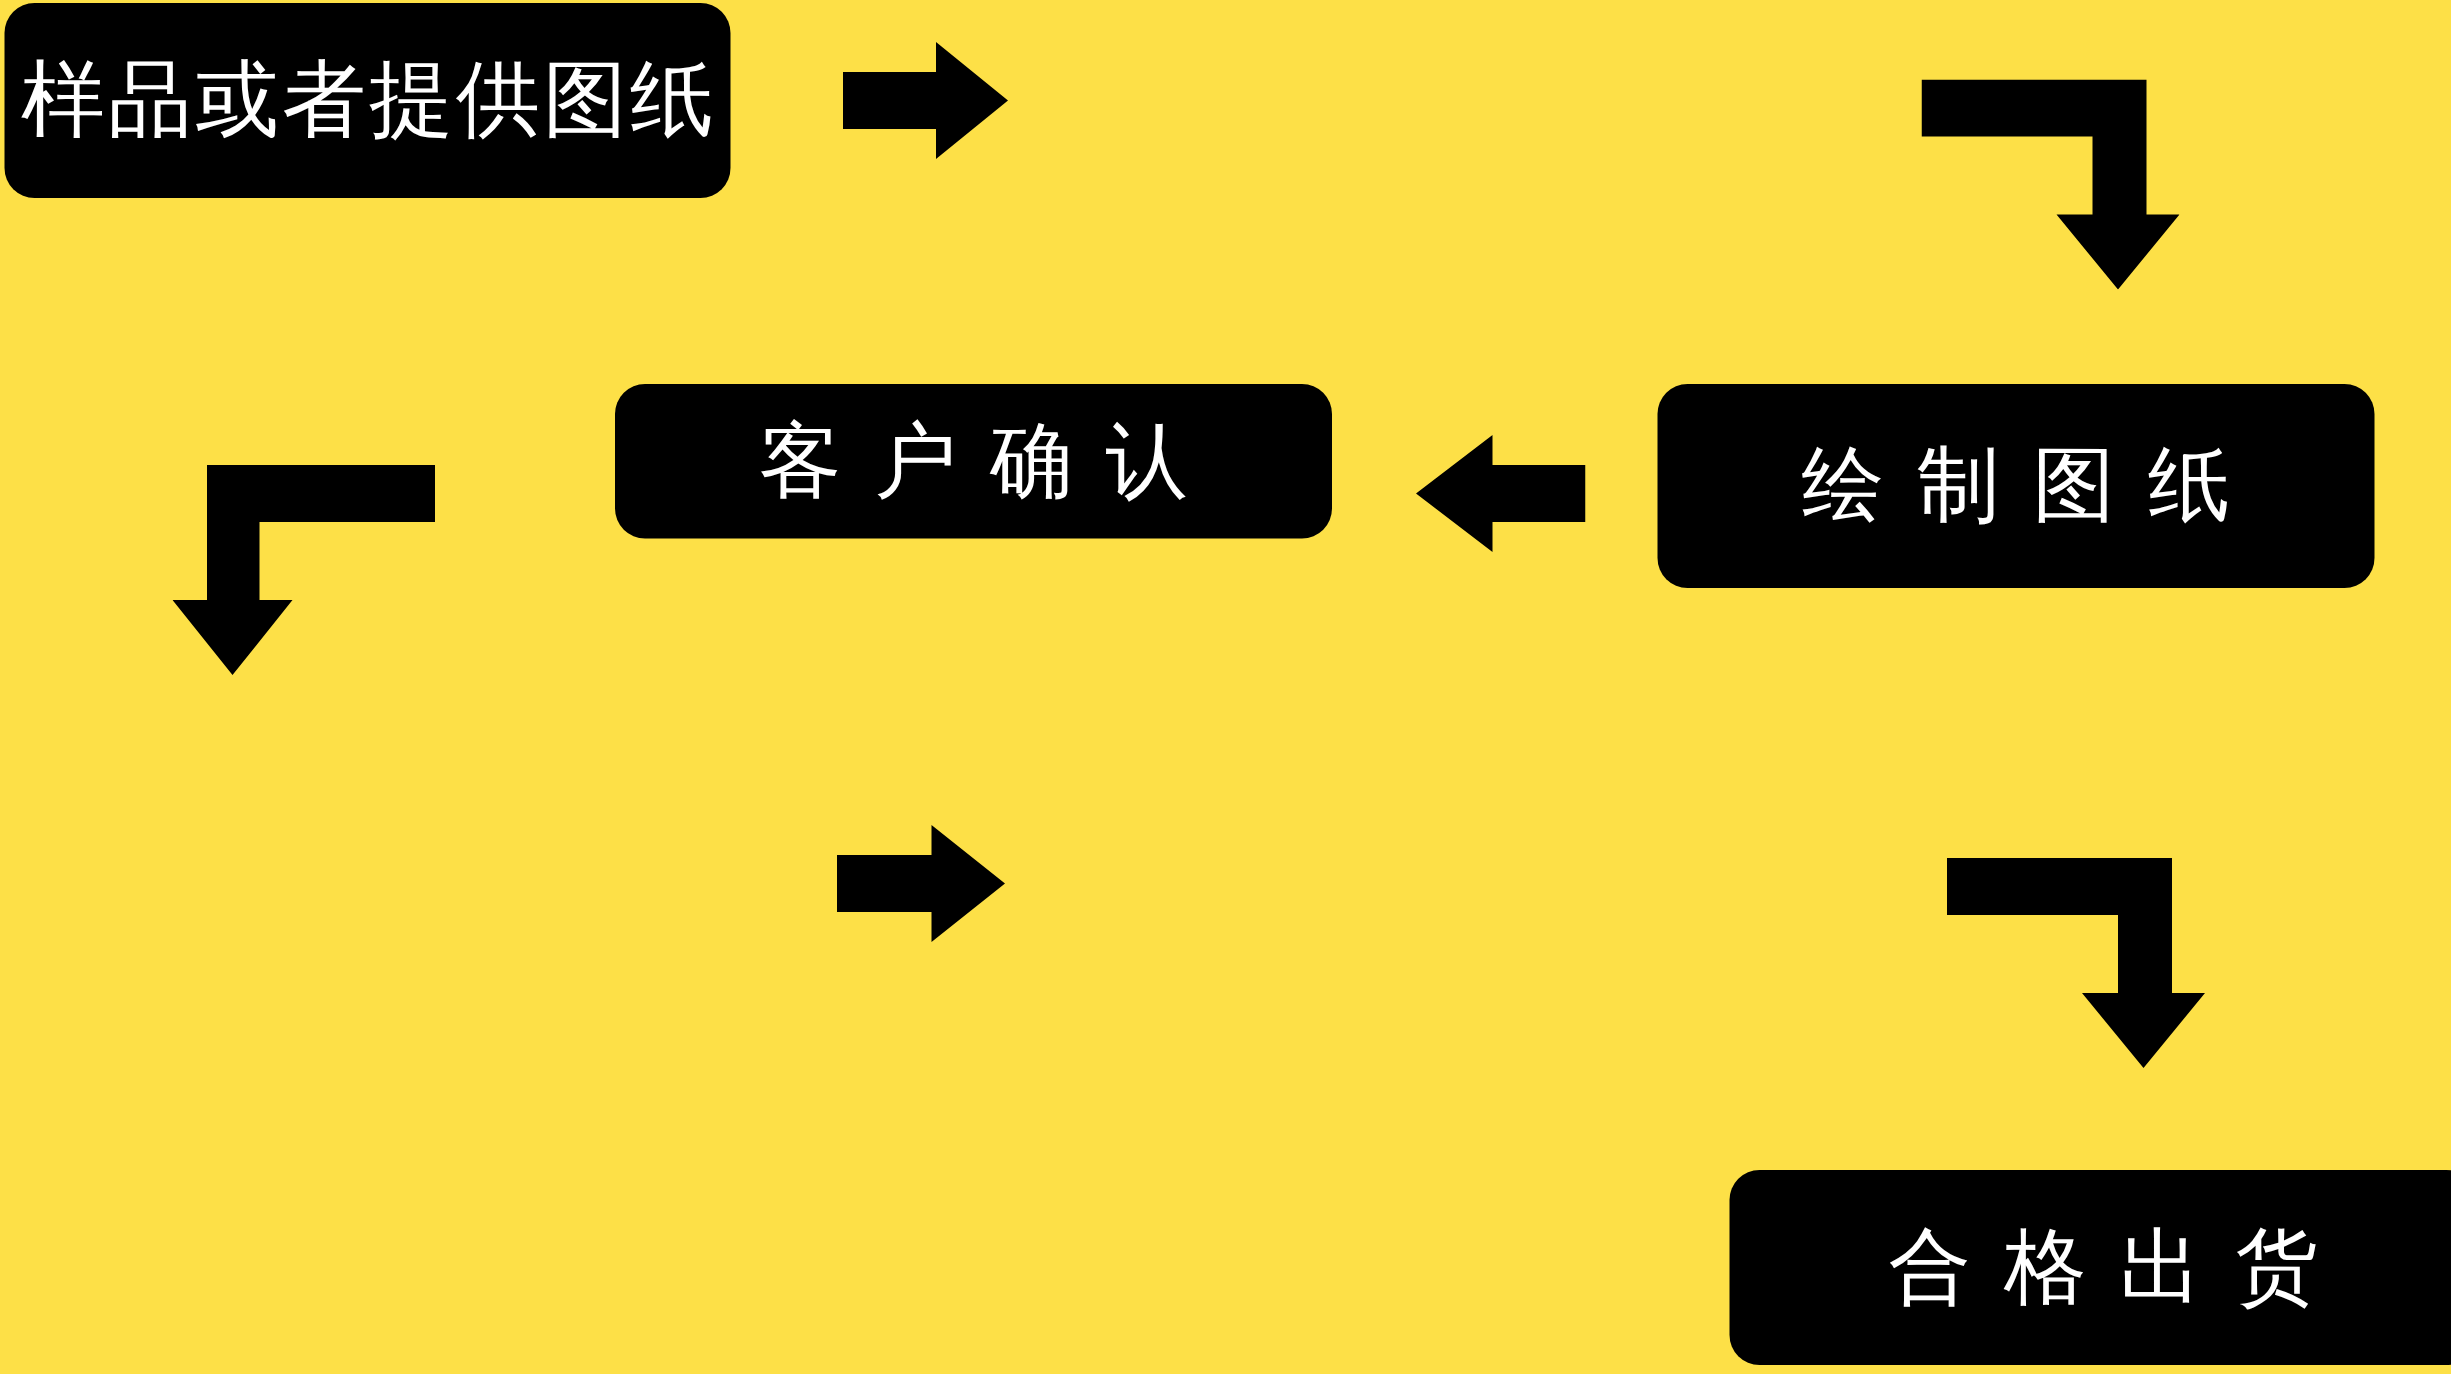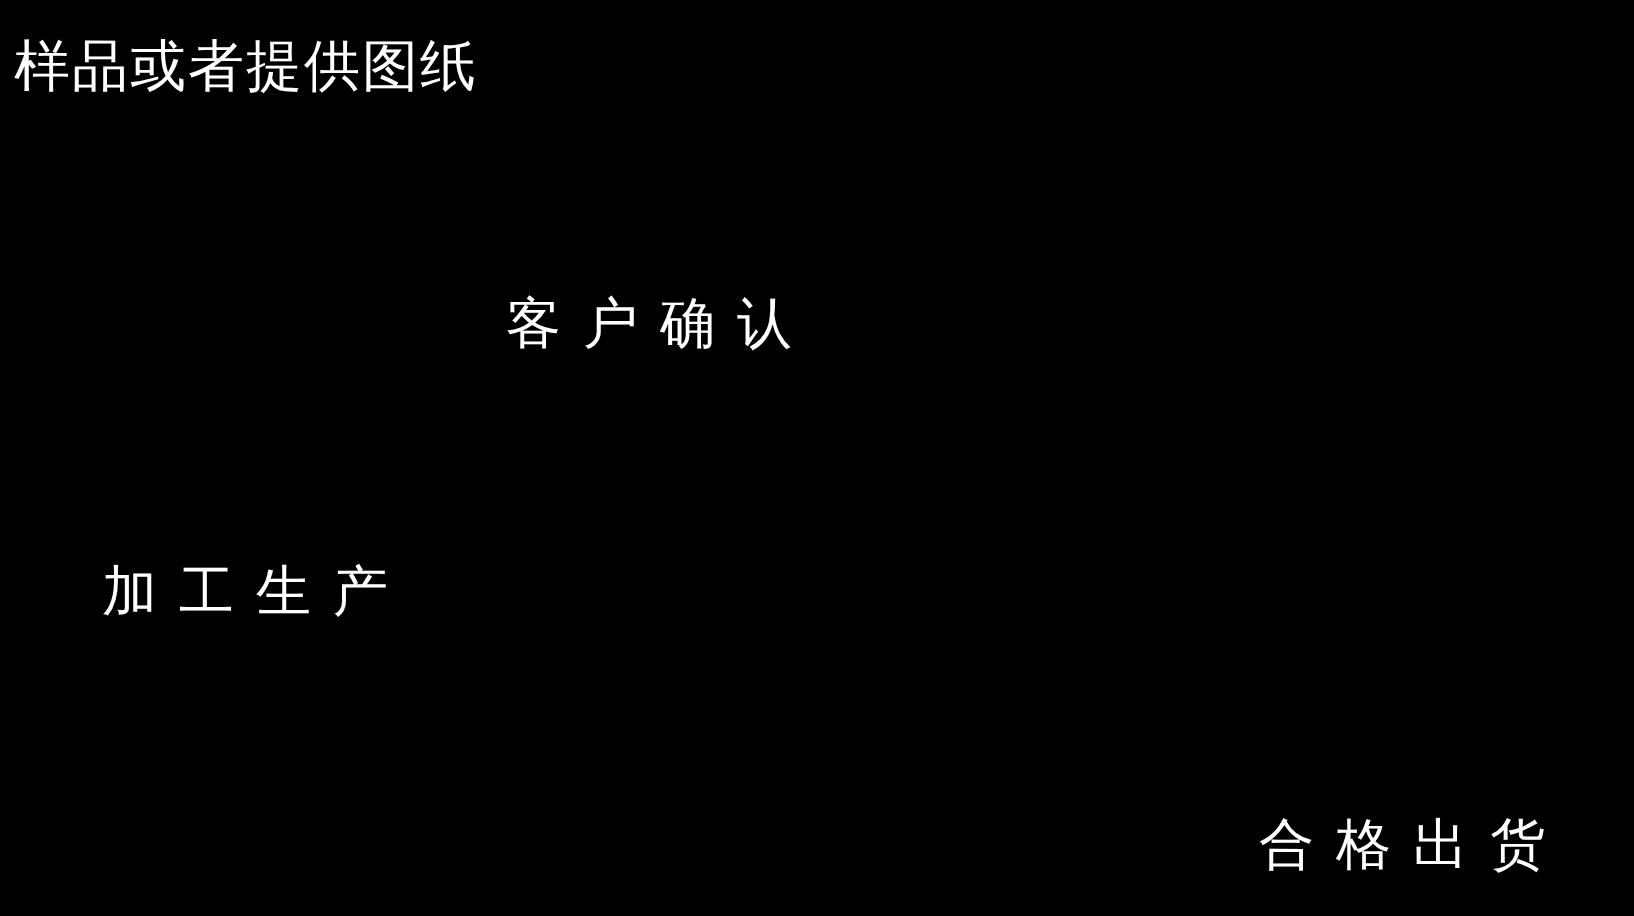--- a/index.html
+++ b/index.html
@@ -5,21 +5,21 @@
   html, body {
     margin: 0;
     padding: 0;
     background: #ffffff;
     font-family: "DejaVu Sans", "Liberation Sans", sans-serif;
   }
   .canvas {
     position: relative;
     width: 1634px;
     height: 916px;
-    background: #000000;
+    background: #fde047;
     overflow: hidden;
   }
   .node {
     position: absolute;
     background: #000000;
     color: #ffffff;
     border-radius: 20px;
     display: flex;
     align-items: center;
     justify-content: center;
@@ -35,46 +35,46 @@
   }
   .node.wide span {
     font-size: 56px;
     letter-spacing: 2px;
     padding-left: 2px;
   }
   
   .n1 { left: 3px;    top: 2px;   width: 484px; height: 130px; }
   .n2 { left: 742px;  top: 2px;   width: 477px; height: 126px; }
   .n3 { left: 1105px; top: 256px; width: 478px; height: 136px; }
-  .n4 { left: 410px;  top: 256px; width: 478px; height: 136px; }
+  .n4 { left: 410px;  top: 256px; width: 478px; height: 103px; }
   .n5 { left: 2px;    top: 524px; width: 486px; height: 136px; }
   .n6 { left: 718px;  top: 520px; width: 480px; height: 138px; }
   .n7 { left: 1153px; top: 780px; width: 498px; height: 130px; }
   .arrow { position: absolute; }
   .a1 { left: 562px;  top: 28px;  }
   .a2 { left: 1281px; top: 53px;  }
   .a3 { left: 944px;  top: 290px; }
   .a4 { left: 115px;  top: 310px; }
   .a5 { left: 558px;  top: 550px; }
   .a6 { left: 1298px; top: 572px; }
   .arrow polygon { fill: #000000; }
 </style>
 </head>
 <body>
 
 <div class="canvas">
 
   <div class="node wide n1">
     <span>样品或者提供图纸</span>
   </div>
+  <div class="node n3">
+    <span>绘制图纸</span>
+  </div>
   <div class="node n4">
     <span>客户确认</span>
-  </div>
-  <div class="node n5">
-    <span>加工生产</span>
   </div>
   <div class="node n7">
     <span>合格出货</span>
   </div>
 
   <svg class="arrow a1" width="110" height="78" viewBox="0 0 110 78">
     <polygon points="0,20 62,20 62,0 110,39 62,78 62,58 0,58"></polygon>
   </svg>
 
   <svg class="arrow a2" width="172" height="140" viewBox="0 0 172 140">

